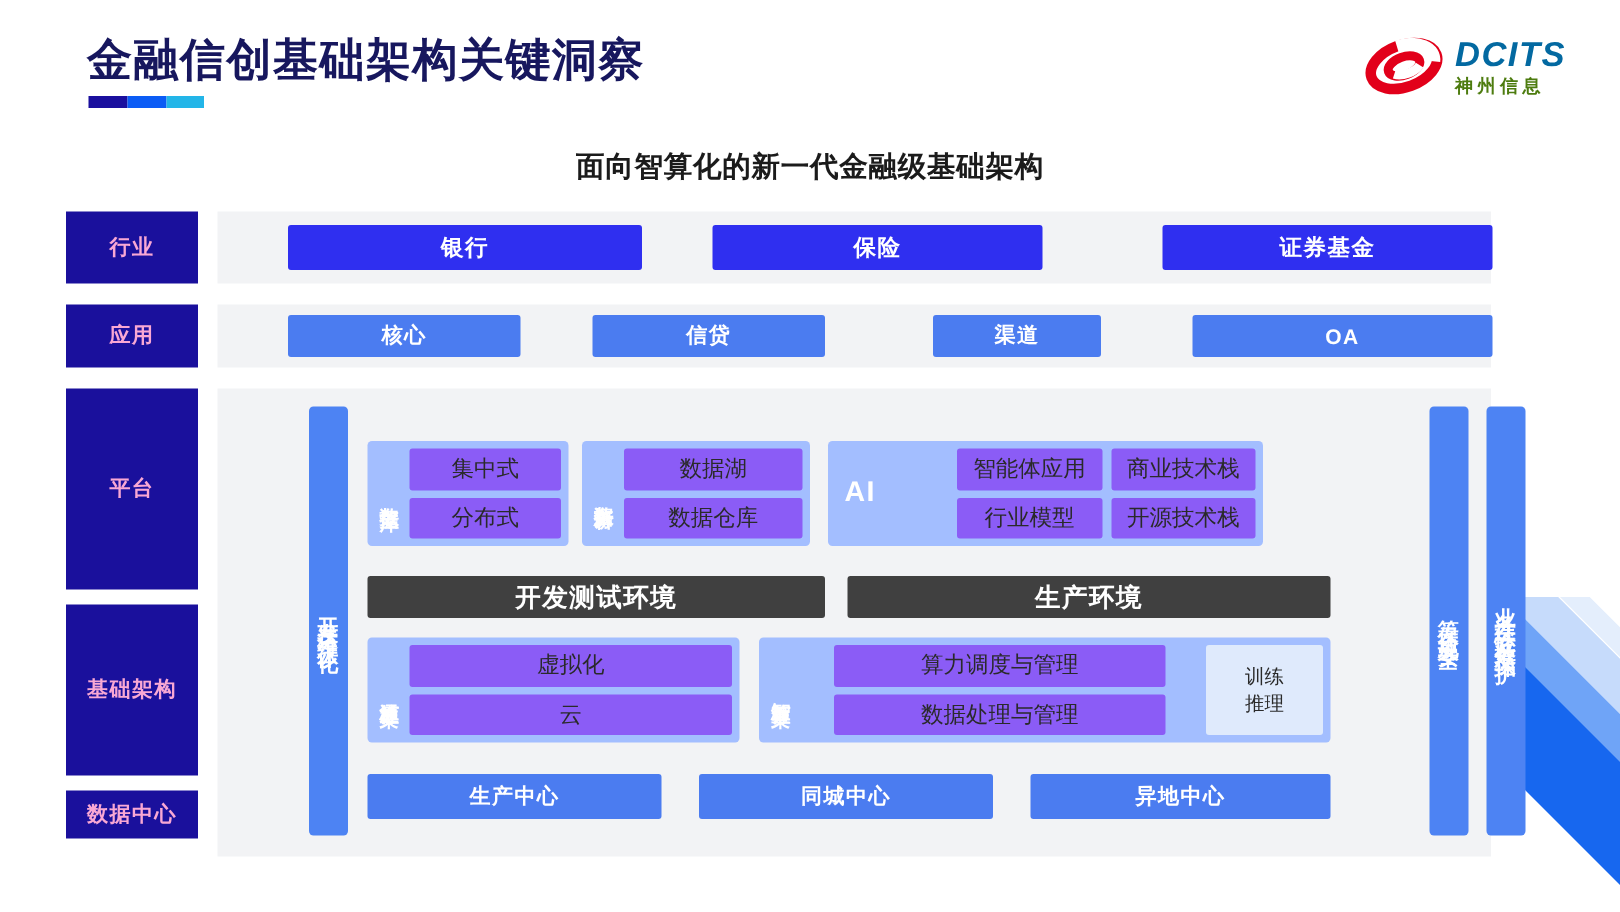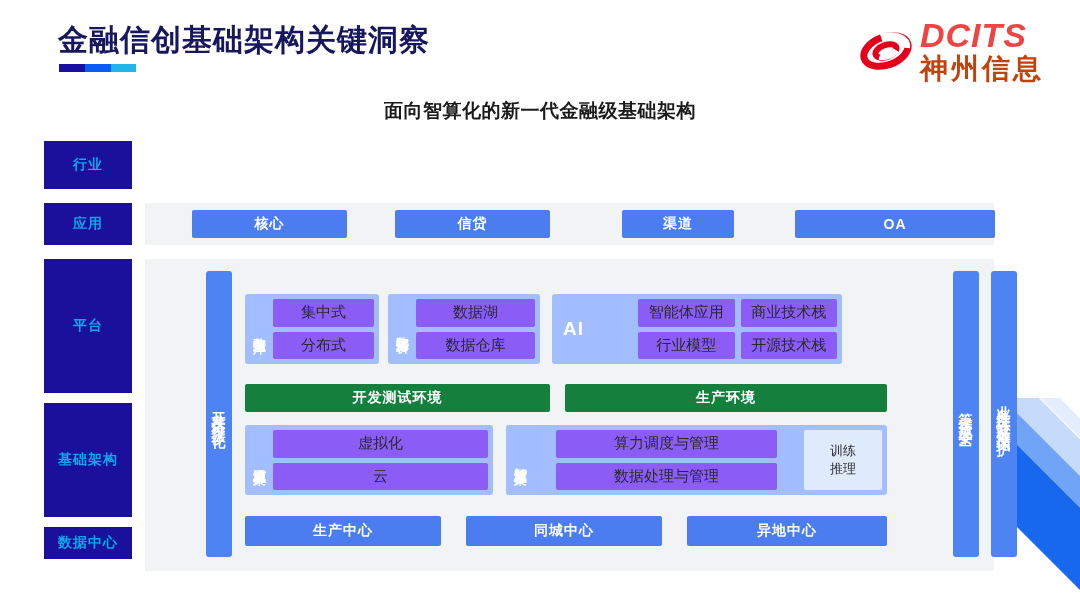--- a/index.html
+++ b/index.html
@@ -28,35 +28,35 @@
   .title-rule { position: absolute; left: 59px; top: 64px; display: flex; width: 77px; height: 8px; }
   .title-rule span { display: block; height: 100%; }
   .tr1 { width: 26px; background: #1a0f9e; }
   .tr2 { width: 26px; background: #0b5cf5; }
   .tr3 { width: 25px; background: #23b5e8; }
 
   
   .logo { position: absolute; right: 36px; top: 18px; display: flex; align-items: center; gap: 8px; }
   .logo-mark { width: 52px; height: 52px; position: relative; flex: 0 0 auto; }
   .logo-text { display: flex; flex-direction: column; line-height: 1; }
-  .logo-en { font-size: 34px; font-weight: 700; color: #ef4444; letter-spacing: 1px; font-style: italic; }
-  .logo-cn { font-size: 28px; font-weight: 700; color: #c2410c; letter-spacing: 3px; margin-top: 3px; }
+  .logo-en { font-size: 23px; font-weight: 700; color: #0369a1; letter-spacing: 1px; font-style: italic; }
+  .logo-cn { font-size: 12px; font-weight: 700; color: #4d7c0f; letter-spacing: 3px; margin-top: 3px; }
 
   .subtitle {
     position: absolute; left: 0; right: 0; top: 98px; text-align: center;
     font-size: 19px; font-weight: 700; color: #1b1b1b; letter-spacing: .5px;
   }
 
   
   #diagram { position: absolute; left: 44px; top: 141px; width: 950px; height: 430px; }
 
   
   .left-col { position: absolute; left: 0; top: 0; width: 88px; height: 430px; }
   .lchip {
-    position: absolute; left: 0; width: 88px; background: #1a109c; color: #0ea5e9;
+    position: absolute; left: 0; width: 88px; background: #1a109c; color: #f9a8d4;
     display: flex; align-items: center; justify-content: center;
     font-size: 14px; font-weight: 700; letter-spacing: 1px;
   }
   .lchip.ind  { top: 0;   height: 48px; }
   .lchip.app  { top: 62px; height: 42px; }
   .lchip.plat { top: 118px; height: 134px; }
   .lchip.infra{ top: 262px; height: 114px; }
   .lchip.dc   { top: 386px; height: 32px; }
 
   
@@ -110,22 +110,22 @@
   }
   .gcols { flex: 1 1 auto; display: flex; gap: 6px; padding-left: 43px; }
   .gcol { flex: 1 1 0; display: flex; flex-direction: column; gap: 5px; }
 
   .grp-db   { left: 201px; top: 153px; width: 134px; height: 70px; }
   .grp-da   { left: 344px; top: 153px; width: 152px; height: 70px; }
   .grp-ai   { left: 508px; top: 153px; width: 290px; height: 70px; }
   .grp-ai .glabel { writing-mode: horizontal-tb; text-orientation: initial; width: auto; padding: 0 6px; font-size: 19px; }
 
   .wideband {
-    position: absolute; background: #15803d; color: #fff; font-weight: 700;
-    font-size: 14px; border-radius: 2px;
+    position: absolute; background: #404040; color: #fff; font-weight: 700;
+    font-size: 17px; border-radius: 2px;
     display: flex; align-items: center; justify-content: center; letter-spacing: 1px;
   }
   .wb-dev  { left: 201px; top: 243px; width: 305px; height: 28px; }
   .wb-prod { left: 521px; top: 243px; width: 322px; height: 28px; }
 
   .grp-cf { left: 201px; top: 284px; width: 248px; height: 70px; }
   .grp-sf { left: 462px; top: 284px; width: 381px; height: 70px; gap: 27px; }
   .train {
     flex: 0 0 78px; background: #dfeafc; color: #2a2a2a; font-size: 13px; border-radius: 2px;
     display: flex; flex-direction: column; align-items: center; justify-content: center; line-height: 1.35;
@@ -181,20 +181,25 @@
   <div id="diagram">
 
     <div class="left-col">
       <div class="lchip ind">行业</div>
       <div class="lchip app">应用</div>
       <div class="lchip plat">平台</div>
       <div class="lchip infra">基础架构</div>
       <div class="lchip dc">数据中心</div>
     </div>
 
+    <div class="band ind">
+      <div class="pill ind-pill ip1">银行</div>
+      <div class="pill ind-pill ip2">保险</div>
+      <div class="pill ind-pill ip3">证券基金</div>
+    </div>
 
     <div class="band app">
       <div class="pill app-pill ap1">核心</div>
       <div class="pill app-pill ap2">信贷</div>
       <div class="pill app-pill ap3">渠道</div>
       <div class="pill app-pill ap4">OA</div>
     </div>
 
     <div class="band main"></div>
 

